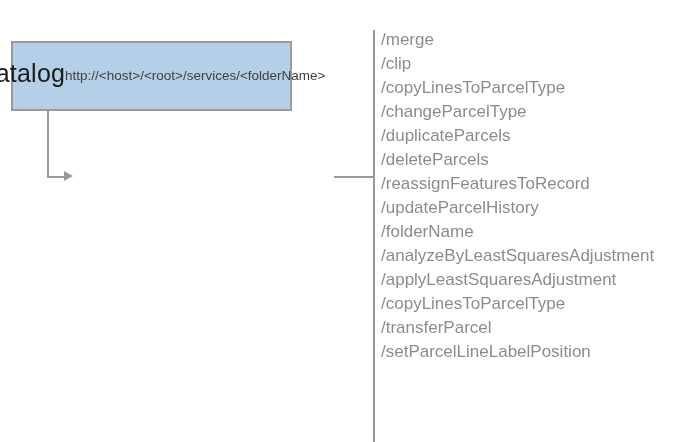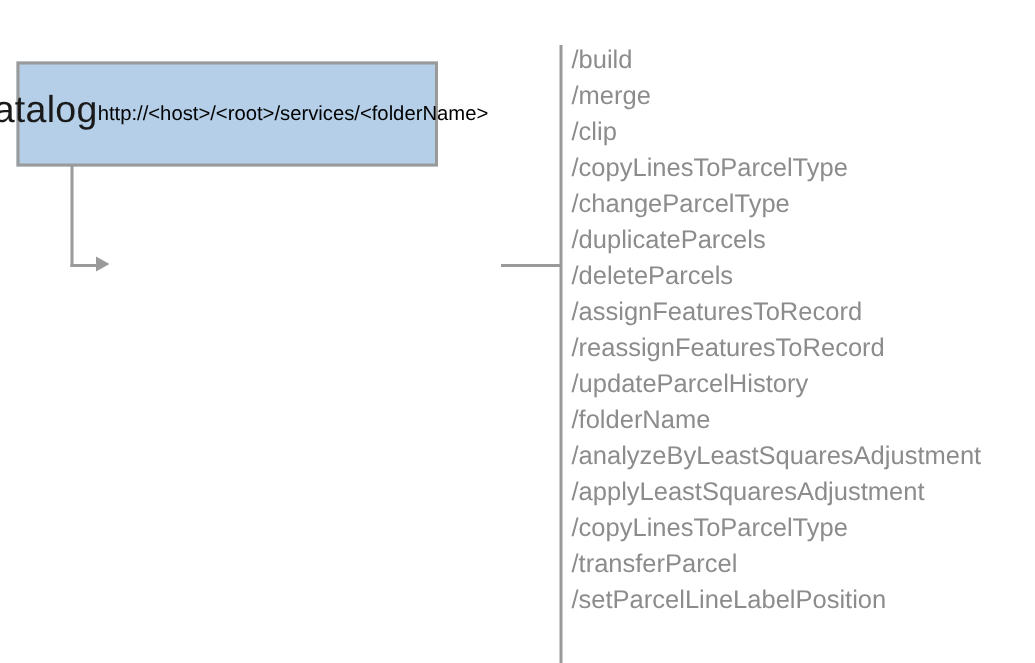--- a/index.html
+++ b/index.html
@@ -30,21 +30,21 @@
     justify-content: center;
   }
   .node-title {
     color: #1a1a1a;
     font-weight: normal;
     letter-spacing: 0.2px;
     line-height: 1.05;
     white-space: nowrap;
   }
   .node-subtitle {
-    color: #000000;
+    color: #404040;
     white-space: nowrap;
     line-height: 1.05;
   }
 
   #catalog-box {
     left: 11px;
     top: 41px;
     width: 281px;
     height: 70px;
   }
@@ -149,28 +149,26 @@
   <div class="connector" id="connector-vertical"></div>
   <div class="connector" id="connector-horizontal"></div>
   <div id="connector-arrowhead"></div>
 
 
   <div class="connector" id="connector-stub"></div>
 
   <div id="operations-divider"></div>
 
   <ul id="operations-list">
-    <li>/build</li>
     <li>/merge</li>
     <li>/clip</li>
     <li>/copyLinesToParcelType</li>
     <li>/changeParcelType</li>
     <li>/duplicateParcels</li>
     <li>/deleteParcels</li>
-    <li>/assignFeaturesToRecord</li>
     <li>/reassignFeaturesToRecord</li>
     <li>/updateParcelHistory</li>
     <li>/folderName</li>
     <li>/analyzeByLeastSquaresAdjustment</li>
     <li>/applyLeastSquaresAdjustment</li>
     <li>/copyLinesToParcelType</li>
     <li>/transferParcel</li>
     <li>/setParcelLineLabelPosition</li>
   </ul>
 

